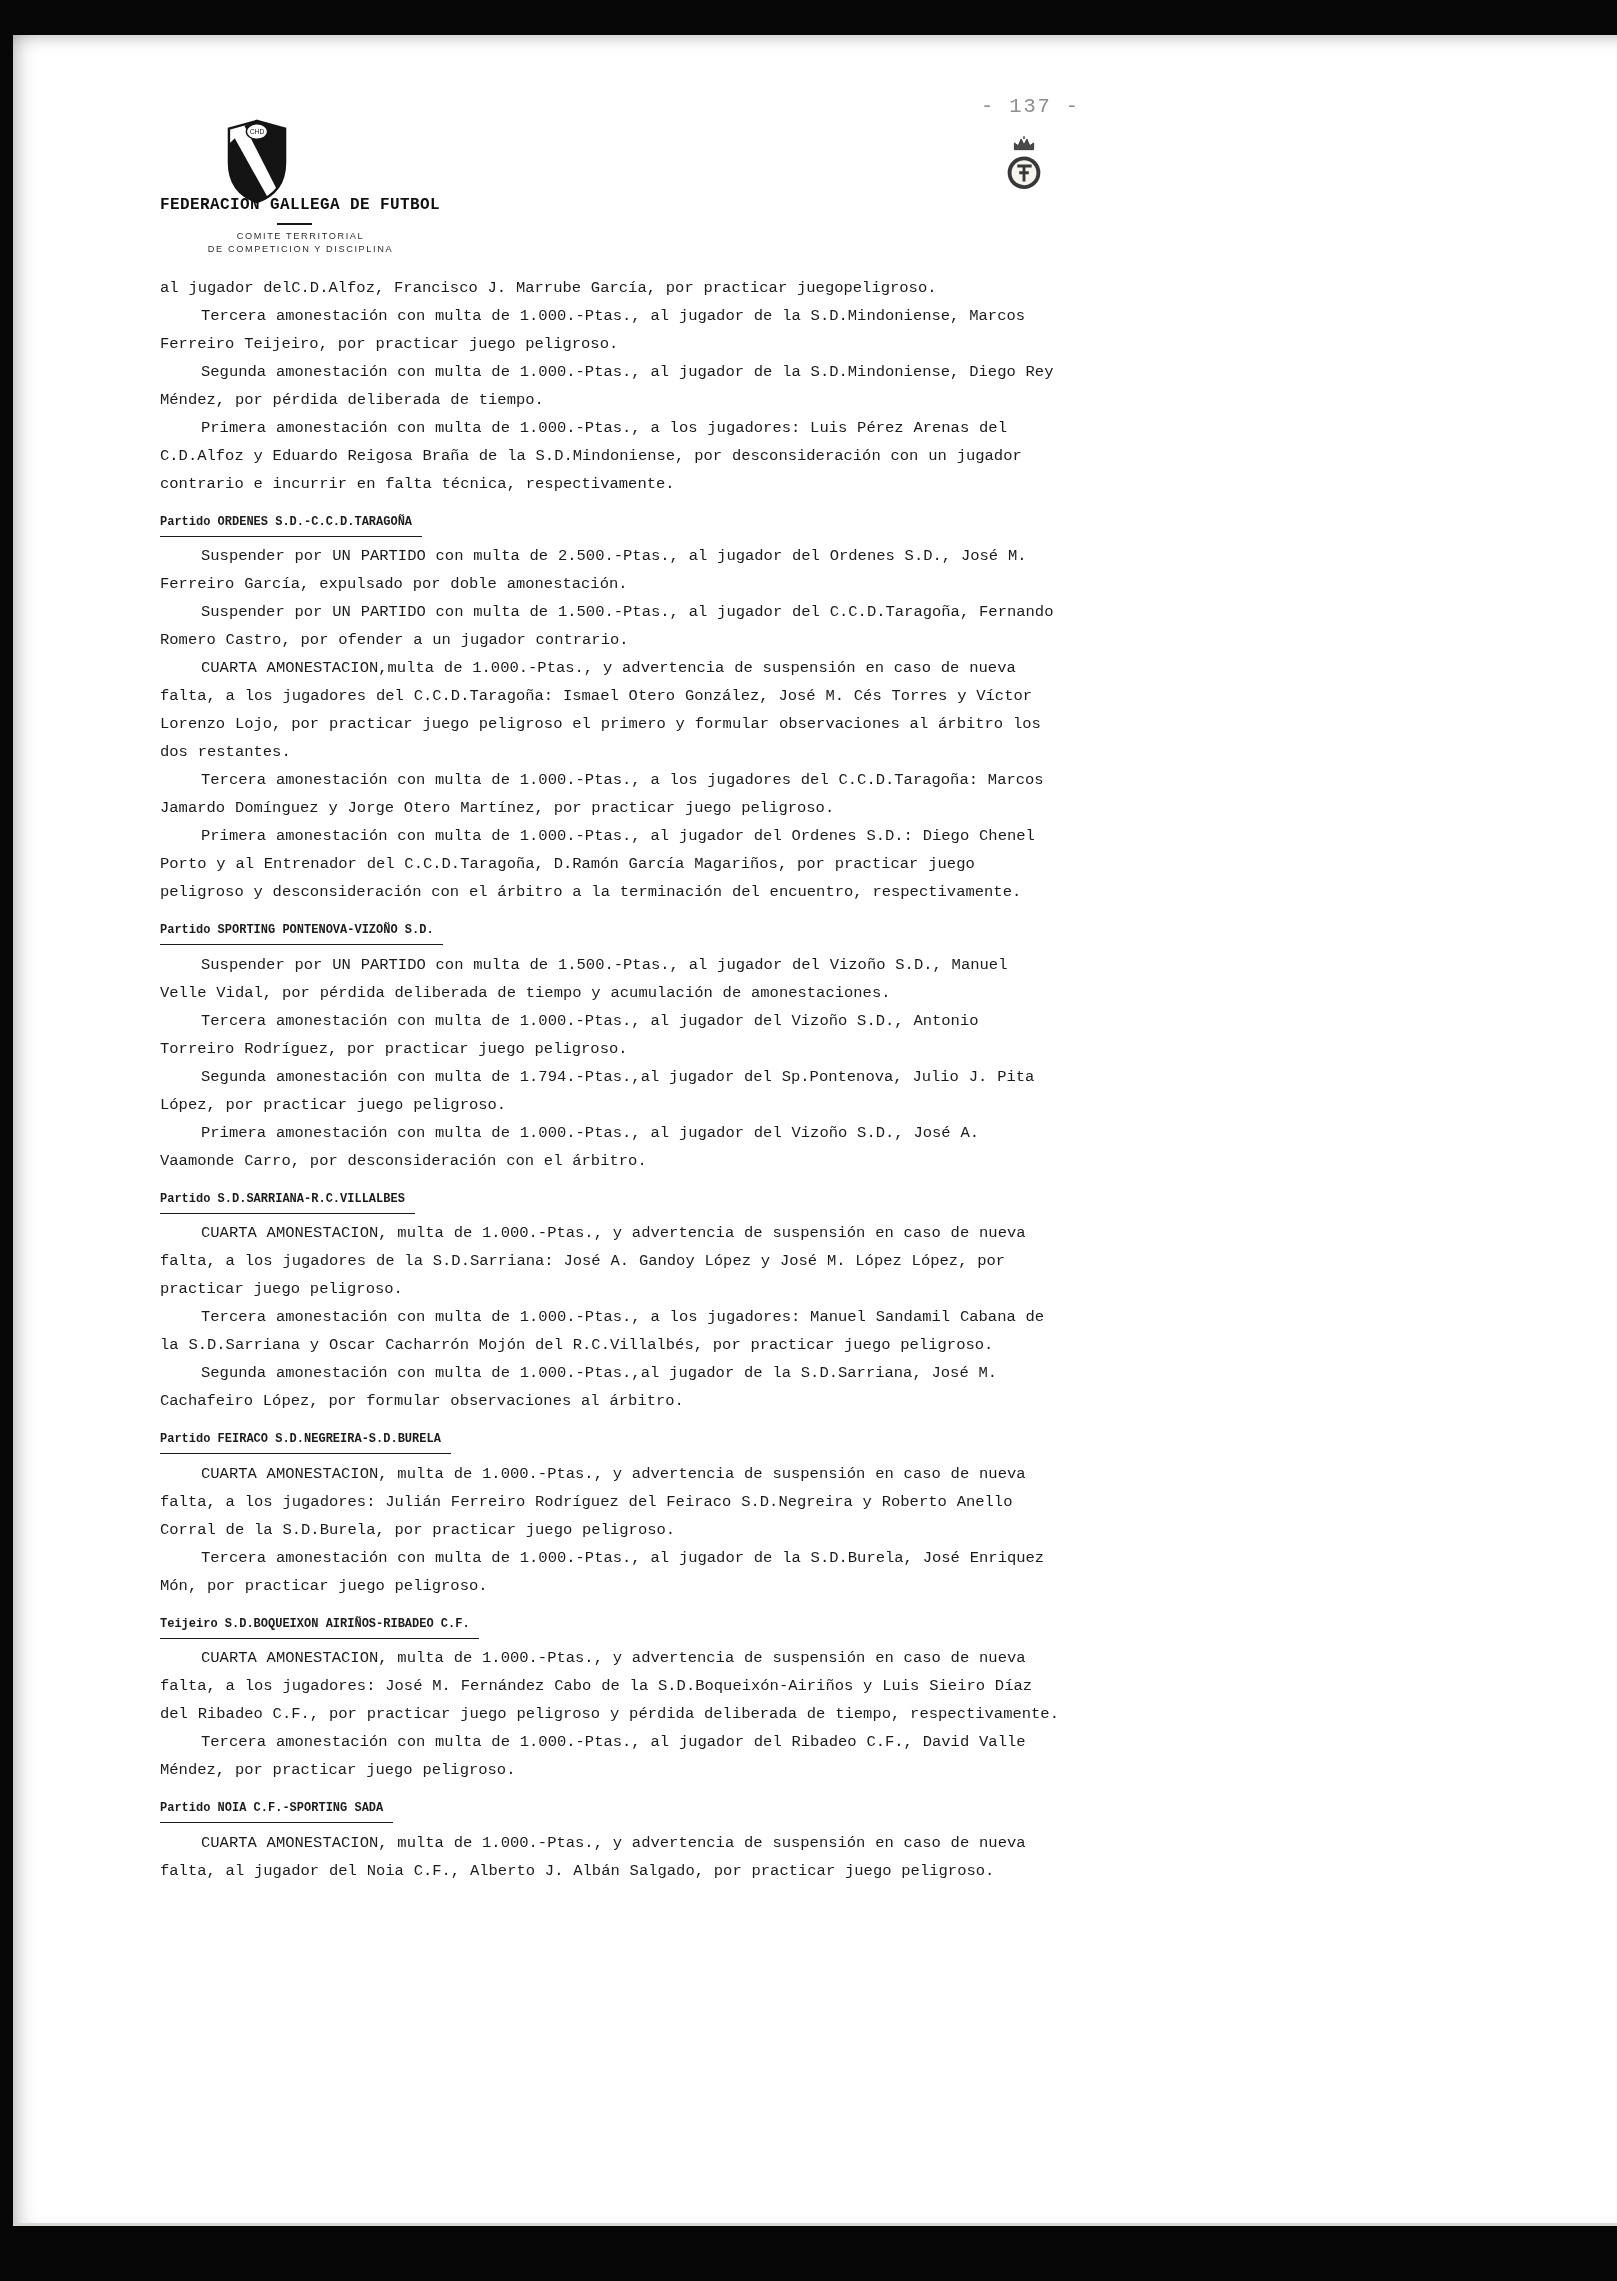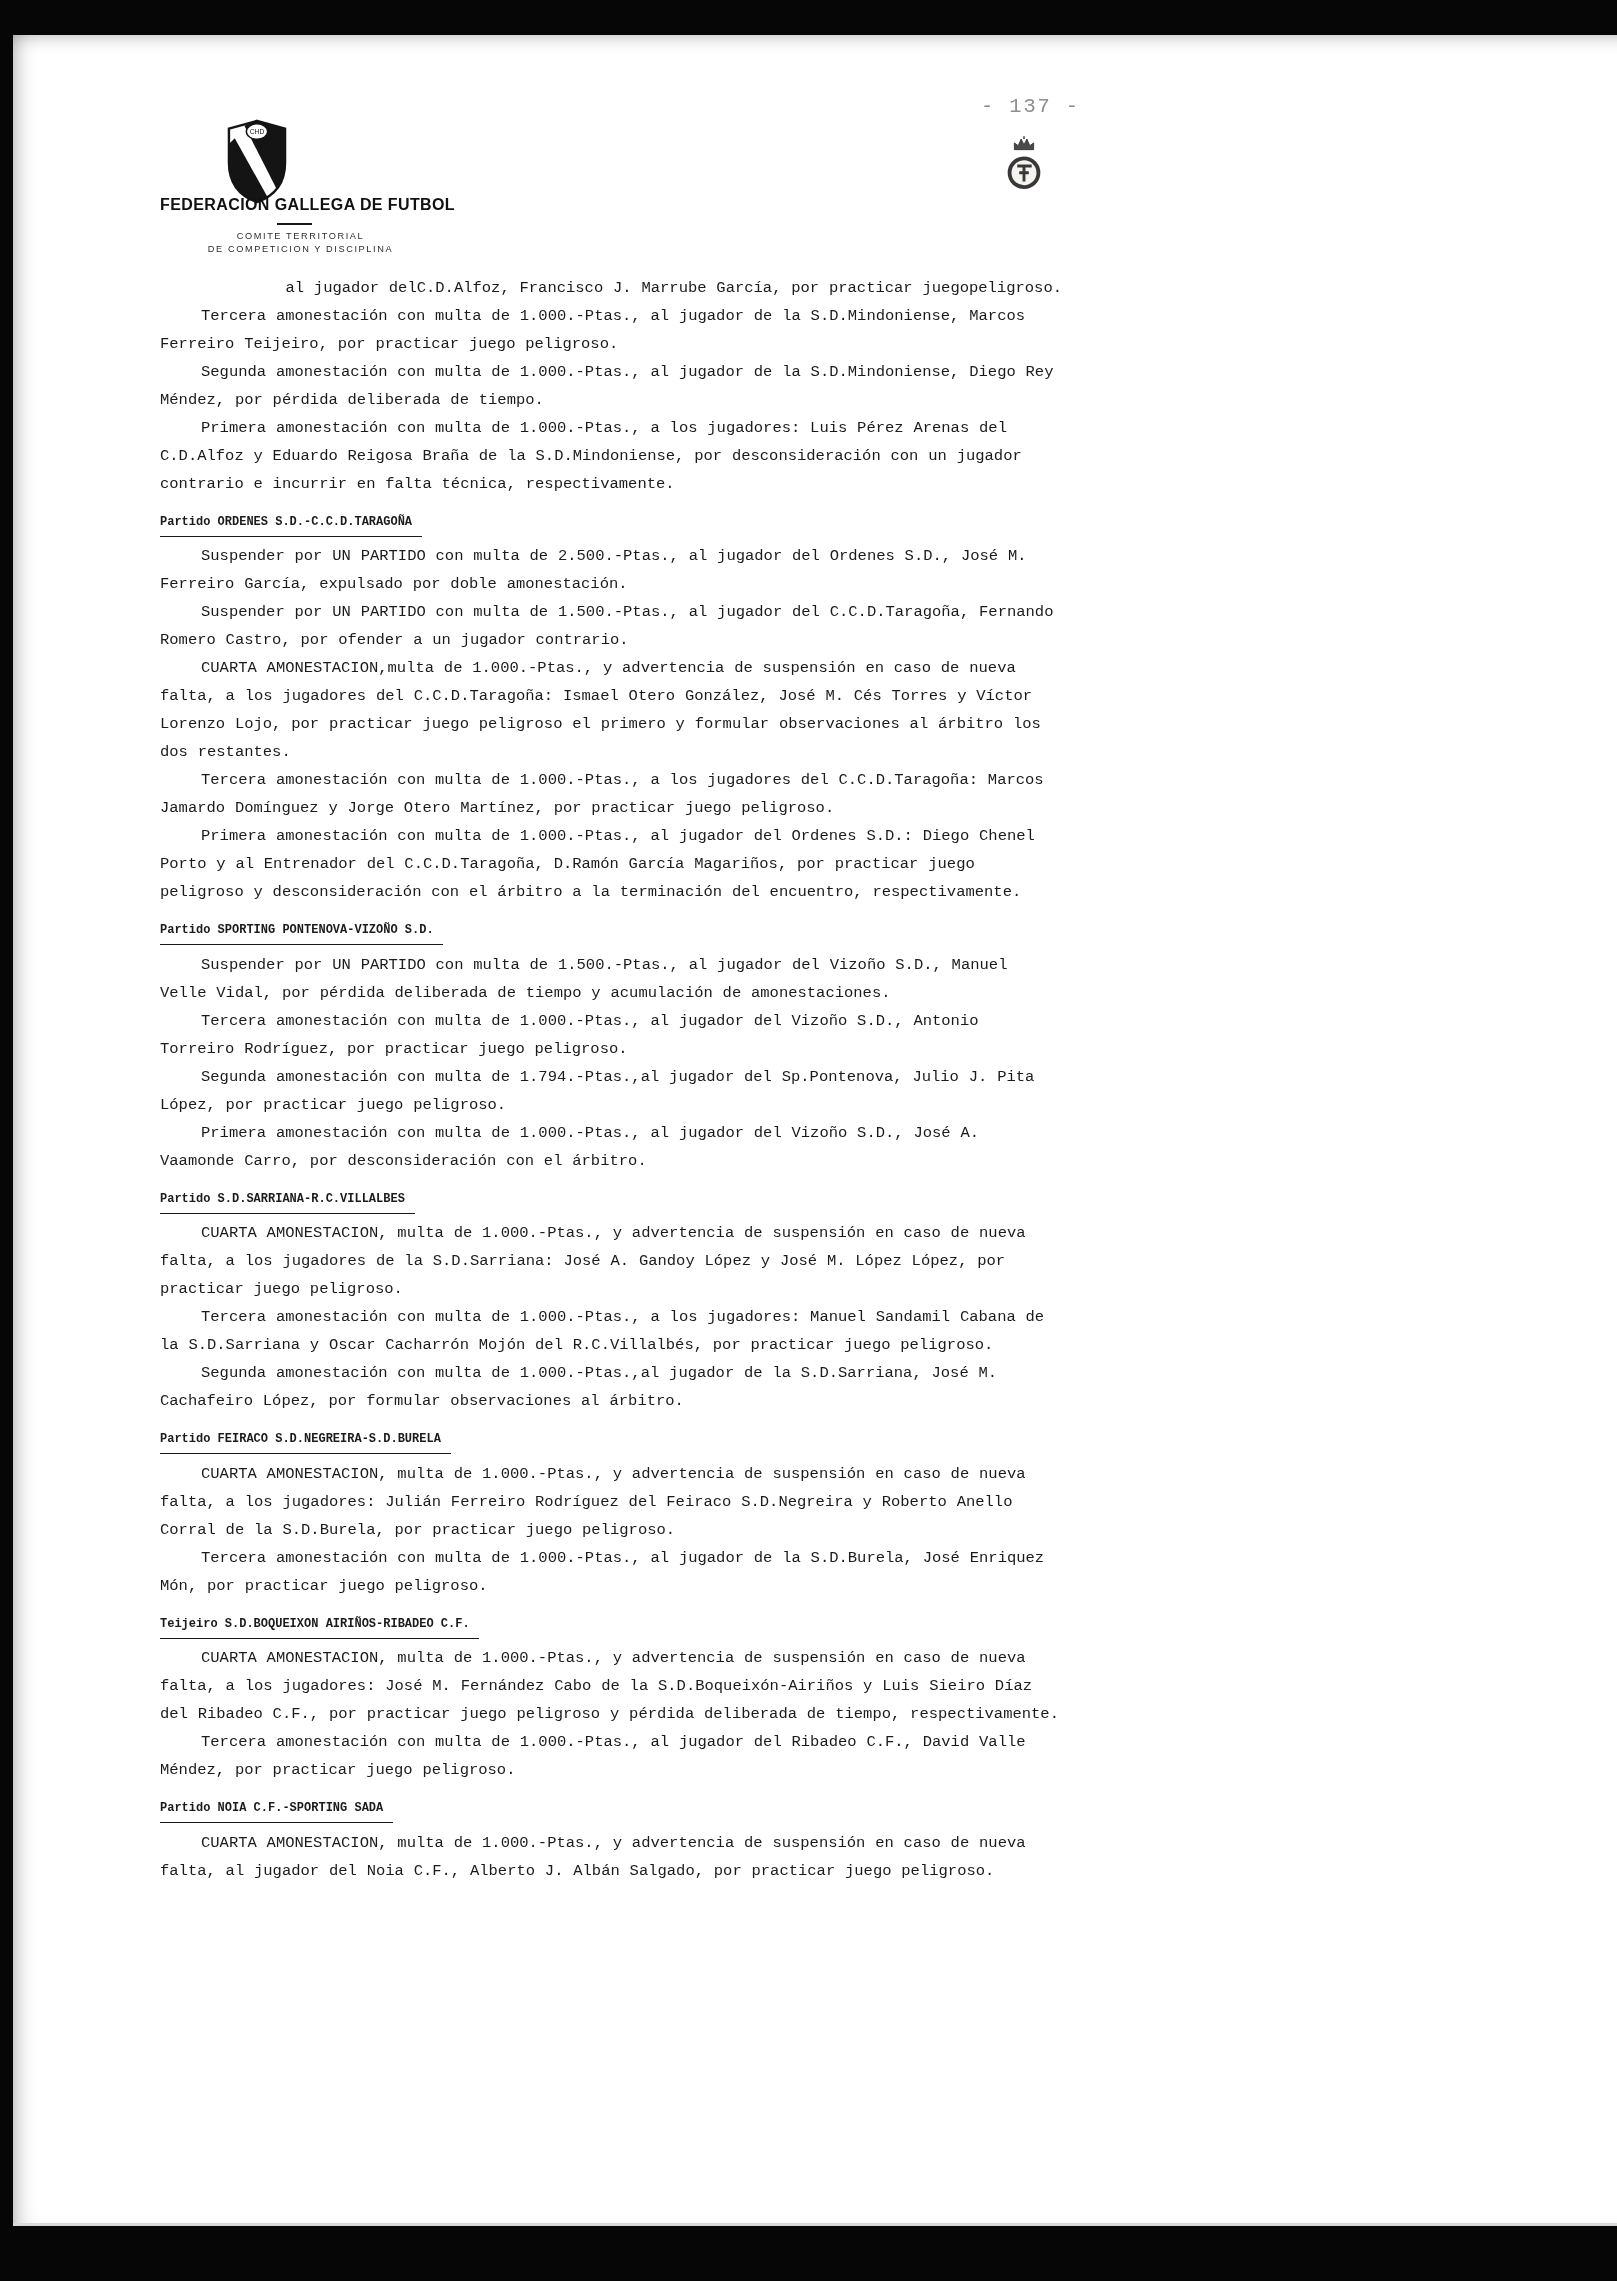--- a/index.html
+++ b/index.html
@@ -27,21 +27,21 @@
     font-size: 20.4px; letter-spacing: 1.9px;
     color: #8e8e8e;
   }
   
   .crest-left {
     position: absolute; left: 210px; top: 82px;
     width: 68px; height: 89px;
   }
   .org-name {
     position: absolute; left: 147px; top: 161px;
-    font-family: Liberation Sans, sans-serif;
+    font-family: Liberation Mono, monospace;
     font-weight: bold; font-size: 16px; letter-spacing: 0.4px;
     color: #111;
   }
   .org-divider {
     position: absolute; left: 264px; top: 188px;
     width: 35px; height: 1.9px; background: #1a1a1a;
   }
   .committee-block {
     position: absolute; left: 147px; top: 195px;
     width: 281px; text-align: center;
@@ -58,21 +58,21 @@
     position: absolute; left: 147px; top: 239px;
     width: 902px;
     color: #1b1b1b;
   }
   .para {
     margin: 0;
     font-size: 15.5px; line-height: 28px;
     text-indent: 41px;
     word-spacing: 0.5px;
   }
-  .para.no-indent { text-indent: 0; text-align: right; }
+  .para.no-indent { text-indent: 0; }
   .section-heading {
     margin: 9.7px 0 5.8px 0;
     font-size: 12px; line-height: 28px;
     font-weight: bold;
   }
   .section-heading .u {
     display: inline-block;
     border-bottom: 1.9px solid #1b1b1b;
     padding-right: 9.7px; padding-bottom: 0px;
   }

